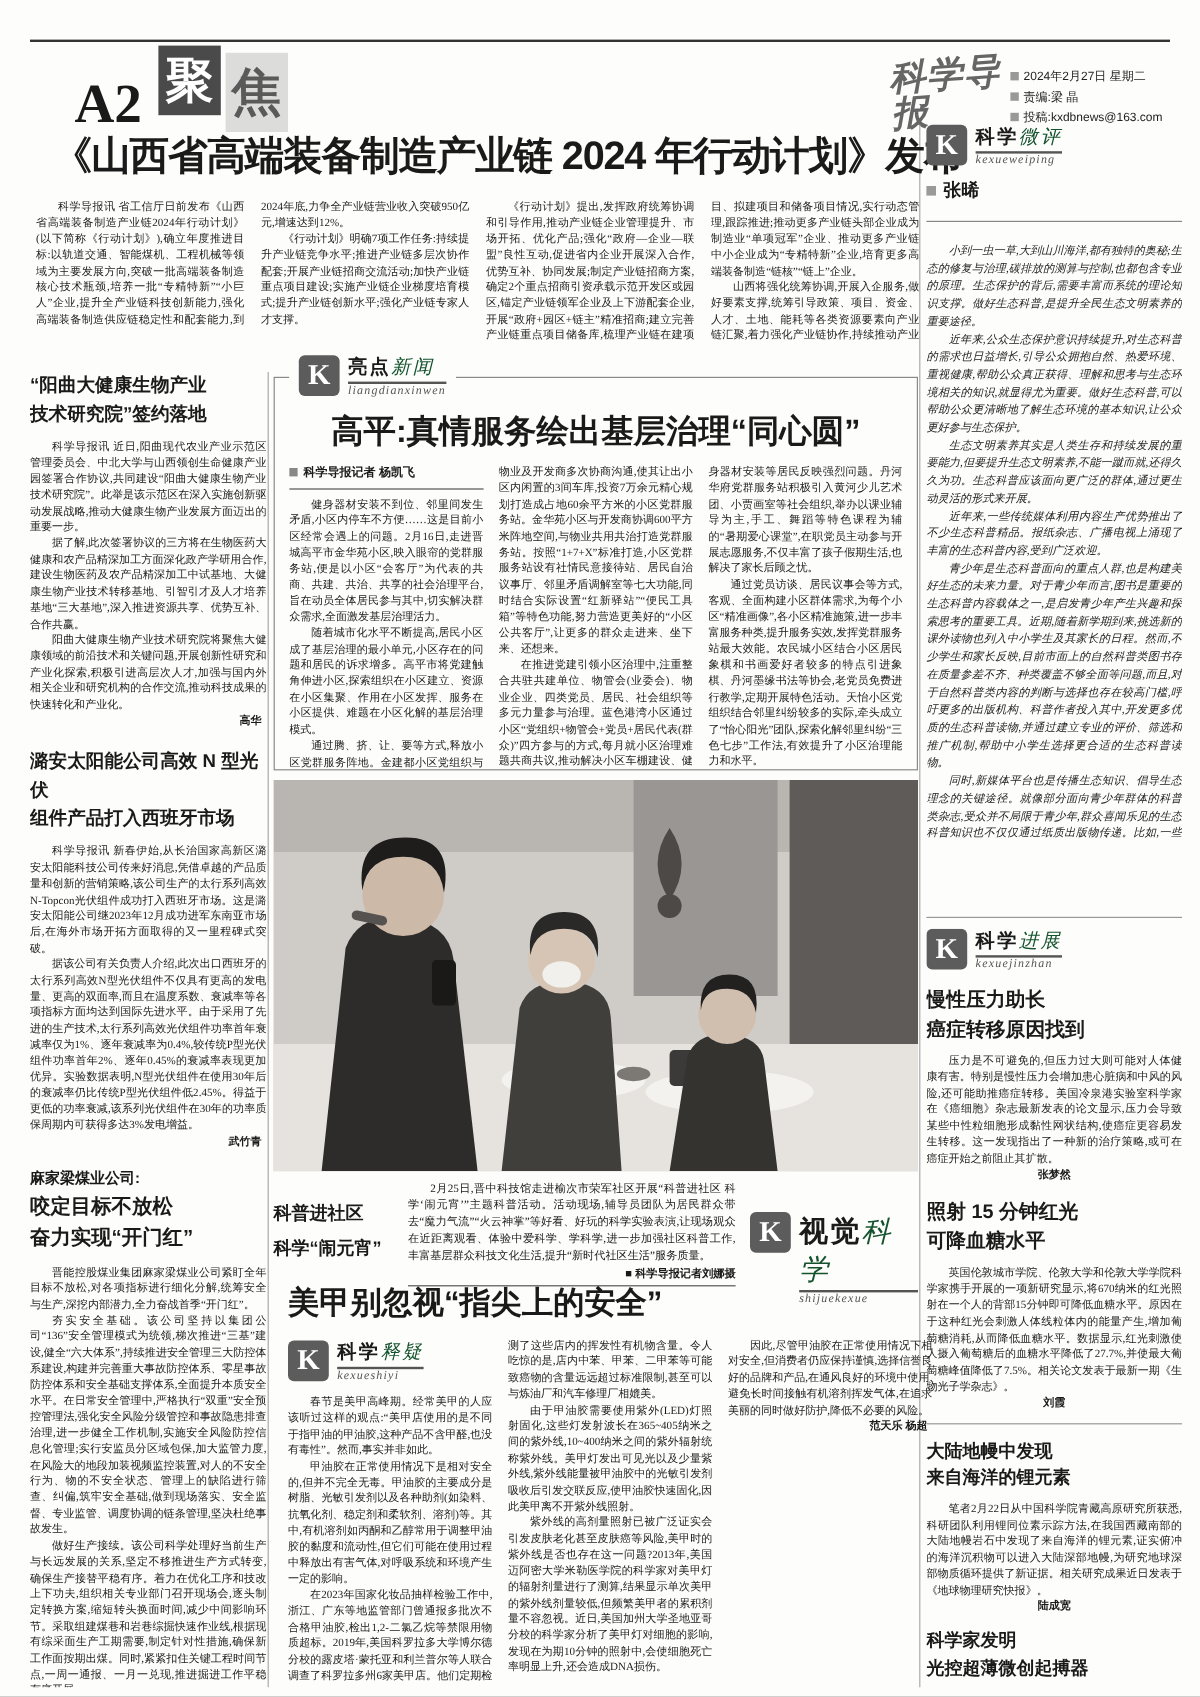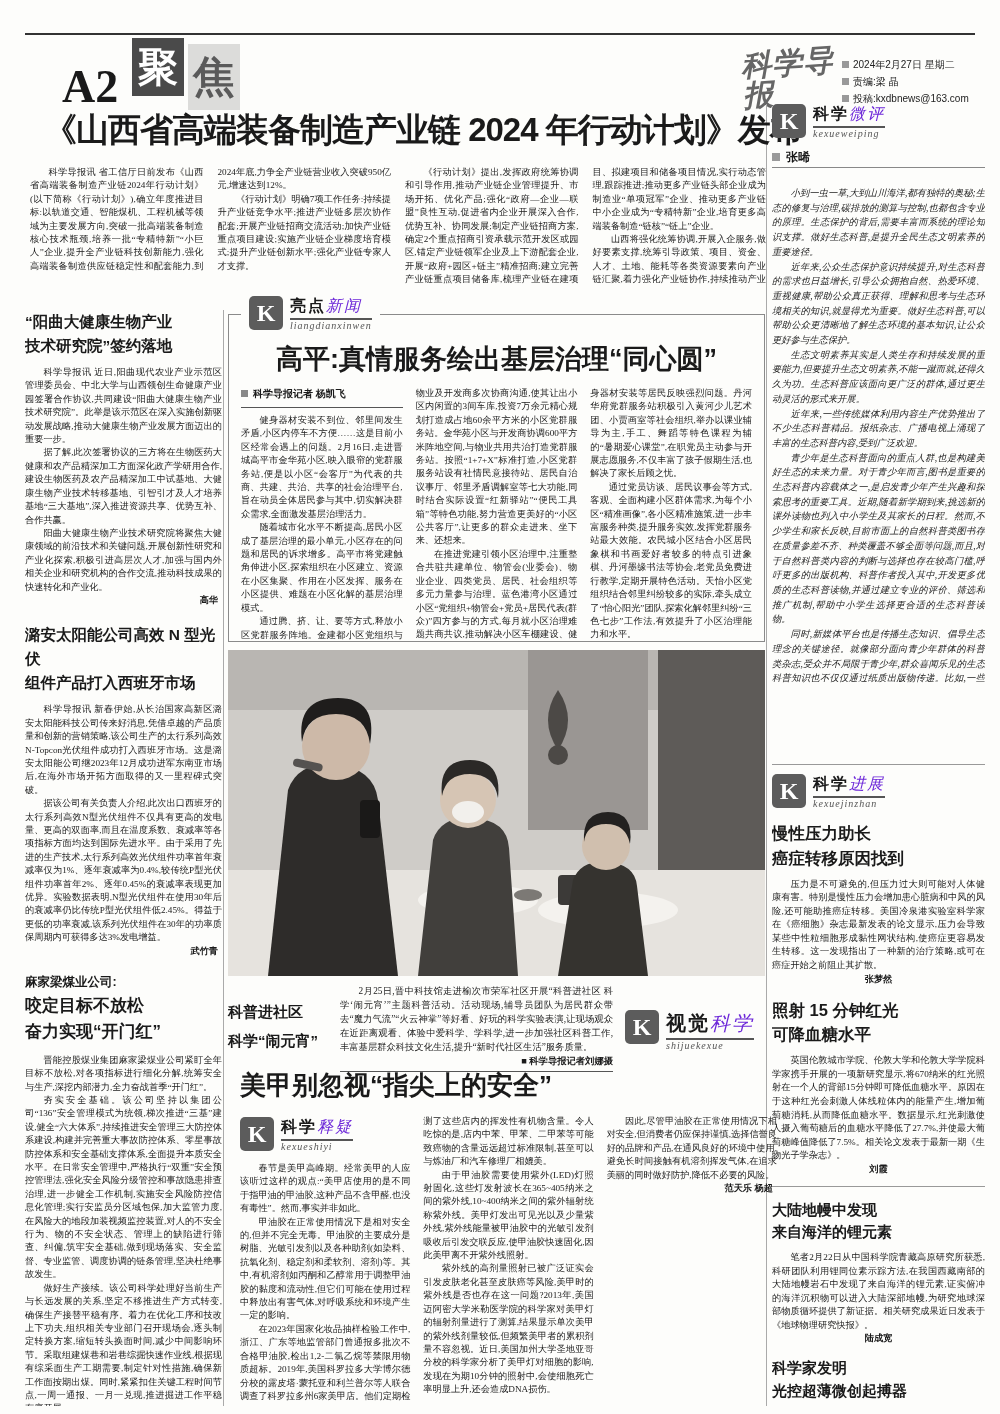--- a/index.html
+++ b/index.html
@@ -36,27 +36,27 @@
   .lead-cols { position:absolute; left:30px; top:166px; width:736px; height:130px;
     column-count:4; column-gap:14px; column-fill:auto; overflow:hidden; }
 
   
   .klogo-row { display:flex; align-items:flex-start; gap:7px; }
   .kbox { width:34px; height:34px; background:#5c5c5c; color:#fff; border-radius:5px; flex:0 0 auto;
     display:flex; align-items:center; justify-content:center; font-size:24px; font-weight:bold;
     font-family:"Liberation Serif",serif; }
   .klogo-txt { border-bottom:2px solid #555; padding-bottom:1px; }
   .klogo-cn { font-size:16px; font-weight:bold; font-family:"Liberation Sans",sans-serif; letter-spacing:2px; }
-  .klogo-cn .fancy { font-weight:normal; font-style:italic; color:#6d28d9; }
+  .klogo-cn .fancy { font-weight:normal; font-style:italic; color:#14532d; }
   .klogo-py { font-size:10px; font-style:italic; color:#555; letter-spacing:1px; }
 
   
   .weiping { position:absolute; left:772px; top:104px; width:213px; }
   .wp-title { margin-top:12px; font-size:20px; font-weight:bold; font-family:"Liberation Sans",sans-serif; line-height:1.5; }
-  .wp-author { margin-top:10px; padding-bottom:1px; border-bottom:1.5px solid #888; font-size:12px; font-weight:bold;
+  .wp-author { margin-top:10px; padding-bottom:16px; border-bottom:1.5px solid #888; font-size:15px; font-weight:bold;
     font-family:Liberation Mono, monospace; }
   .wp-author::before { content:""; display:inline-block; width:8px; height:8px; background:#9a9a9a; margin-right:6px; }
   .wp-body { margin-top:18px; height:498px; overflow:hidden; }
   .wp-body p { font-size:9.3px; line-height:14.7px; font-style:italic; color:#222; text-align:justify; text-indent:2em; }
 
   .jinzhan { position:absolute; left:772px; top:774px; width:213px; height:632px; overflow:hidden; }
   .jz-art-title { margin-top:12px; font-size:16.5px; font-weight:bold; font-family:"Liberation Sans",sans-serif; line-height:1.5; }
   .jz-art-title.small { font-size:15px; }
   .jz-art-body { margin-top:7px; overflow:hidden; }
   .jz-art-body p { font-size:9.2px; line-height:13.6px; text-align:justify; text-indent:2em; }
@@ -85,21 +85,21 @@
 
   
   .cap { position:absolute; left:228px; top:984px; width:537px; height:78px; display:flex; gap:12px; }
   .cap-title { flex:0 0 100px; font-size:15px; font-weight:bold; font-family:"Liberation Sans",sans-serif;
     line-height:1.9; margin-top:14px; }
   .cap-text { flex:1 1 auto; font-size:9.3px; line-height:14px; text-align:justify; }
   .cap-text .ind { text-indent:2em; }
   .cap-credit { text-align:right; font-weight:bold; font-family:"Liberation Sans",sans-serif;
     border-bottom:1.5px solid #555; padding-bottom:3px; }
   .cap-badge { flex:0 0 140px; margin-top:26px; }
-  .cap-badge .klogo-cn { font-size:20px; }
+  .cap-badge .klogo-cn { font-size:24px; }
 
   
   .mj { position:absolute; left:240px; top:1068px; width:537px; height:338px; overflow:hidden; }
   .mj-headline { font-size:26px; font-weight:bold; font-family:"Liberation Sans",sans-serif; }
   .mj-cols { margin-top:12px; height:292px; column-count:3; column-gap:13px; column-fill:auto; overflow:hidden; }
   .mj-logo { margin:2px 0 10px 0; }
 </style>
 </head>
 <body>
 

